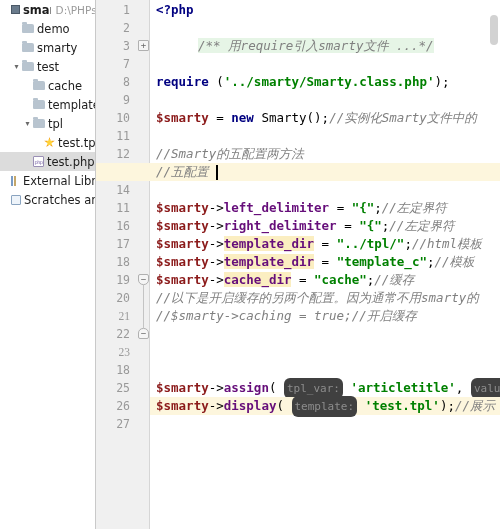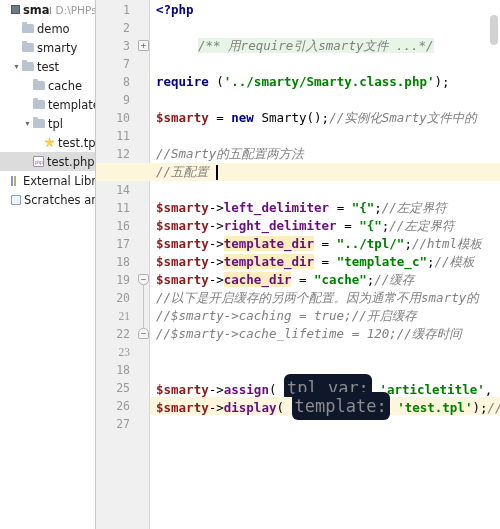--- a/index.html
+++ b/index.html
@@ -124,22 +124,22 @@
   .t-var     { color: #8b1a1a; font-weight: bold; }          
   .t-prop    { color: #660e7a; font-weight: bold; }          
   .t-str     { color: #008000; font-weight: bold; }          
   .t-cmt     { color: #808080; font-style: italic; }         
   .t-op      { color: #000000; }
   .t-plain   { color: #000000; }
   .hl-green  { background: #e6f5e6; }
   .hl-ident  { background: #fbeec1; }
   .hl-full   { background: #fdf6dd; }
   .hint {
-    background: #0f172a; color: #8c8c8c; border-radius: 6px;
-    padding: 4px 3px; font-size: 17px; font-style: normal;
+    background: #404040; color: #8c8c8c; border-radius: 6px;
+    padding: 4px 3px; font-size: 11px; font-style: normal;
   }
 
   
   .fold {
     position: absolute; left: 42px; width: 11px; height: 11px;
     border: 1px solid #b0b0b0; background: #f5f5f5;
     color: #6a6a6a; font-size: 9px; line-height: 9px; text-align: center;
     font-family: "DejaVu Sans Mono", monospace;
   }
   .fold.plus { border-radius: 1px; }
@@ -262,21 +262,20 @@
         <div class="cl pad" style="top: 109px;"><span class="t-var">$smarty</span><span class="t-op"> = </span><span class="t-kw">new</span><span class="t-op"> </span><span class="t-plain">Smarty()</span><span class="t-op">;</span><span class="t-cmt">//实例化Smarty文件中的</span></div>
         <div class="cl pad" style="top: 145px;"><span class="t-cmt">//Smarty的五配置两方法</span></div>
         <div class="cl pad" style="top: 163px;"><span class="t-cmt">//五配置</span></div>
         <div class="cl pad" style="top: 199px;"><span class="t-var">$smarty</span><span class="t-op">-&gt;</span><span class="t-prop">left_delimiter</span><span class="t-op"> = </span><span class="t-str">"{"</span><span class="t-op">;</span><span class="t-cmt">//左定界符</span></div>
         <div class="cl pad" style="top: 217px;"><span class="t-var">$smarty</span><span class="t-op">-&gt;</span><span class="t-prop">right_delimiter</span><span class="t-op"> = </span><span class="t-str">"{"</span><span class="t-op">;</span><span class="t-cmt">//左定界符</span></div>
         <div class="cl pad" style="top: 235px;"><span class="t-var">$smarty</span><span class="t-op">-&gt;</span><span class="t-prop hl-ident">template_dir</span><span class="t-op"> = </span><span class="t-str">"../tpl/"</span><span class="t-op">;</span><span class="t-cmt">//html模板</span></div>
         <div class="cl pad" style="top: 253px;"><span class="t-var">$smarty</span><span class="t-op">-&gt;</span><span class="t-prop hl-ident">template_dir</span><span class="t-op"> = </span><span class="t-str">"template_c"</span><span class="t-op">;</span><span class="t-cmt">//模板</span></div>
         <div class="cl pad" style="top: 271px;"><span class="t-var">$smarty</span><span class="t-op">-&gt;</span><span class="t-prop hl-ident">cache_dir</span><span class="t-op"> = </span><span class="t-str">"cache"</span><span class="t-op">;</span><span class="t-cmt">//缓存</span></div>
         <div class="cl pad" style="top: 289px;"><span class="t-cmt">//以下是开启缓存的另两个配置。因为通常不用smarty的</span></div>
         <div class="cl pad" style="top: 307px;"><span class="t-cmt">//$smarty-&gt;caching = true;//开启缓存</span></div>
-        <div class="cl pad" style="top: 325px;"><span class="t-cmt">//$smarty-&gt;cache_lifetime = 120;//缓存时间</span></div>
         <div class="cl pad" style="top: 379px;"><span class="t-var">$smarty</span><span class="t-op">-&gt;</span><span class="t-prop">assign</span><span class="t-op">( </span><span class="hint">tpl_var:</span><span class="t-op"> </span><span class="t-str">'articletitle'</span><span class="t-op">, </span><span class="hint">value:</span></div>
         <div class="line-hl hl-full" style="top: 397px;"></div>
         <div class="cl pad" style="top: 397px;"><span class="t-var">$smarty</span><span class="t-op">-&gt;</span><span class="t-prop">display</span><span class="t-op">( </span><span class="hint">template:</span><span class="t-op"> </span><span class="t-str">'test.tpl'</span><span class="t-op">);</span><span class="t-cmt">//展示</span></div>
         <div id="caret" style="left: 66.16px; top: 165px;"></div>
       </div>
     <div id="vscroll">
       <div id="vthumb" style="top: 15px; height: 30px;"></div>
     </div>
   <div class="gutter-hl" style="top: 163px;"></div>
       <div class="fold plus" style="top: 40px;">+</div>

